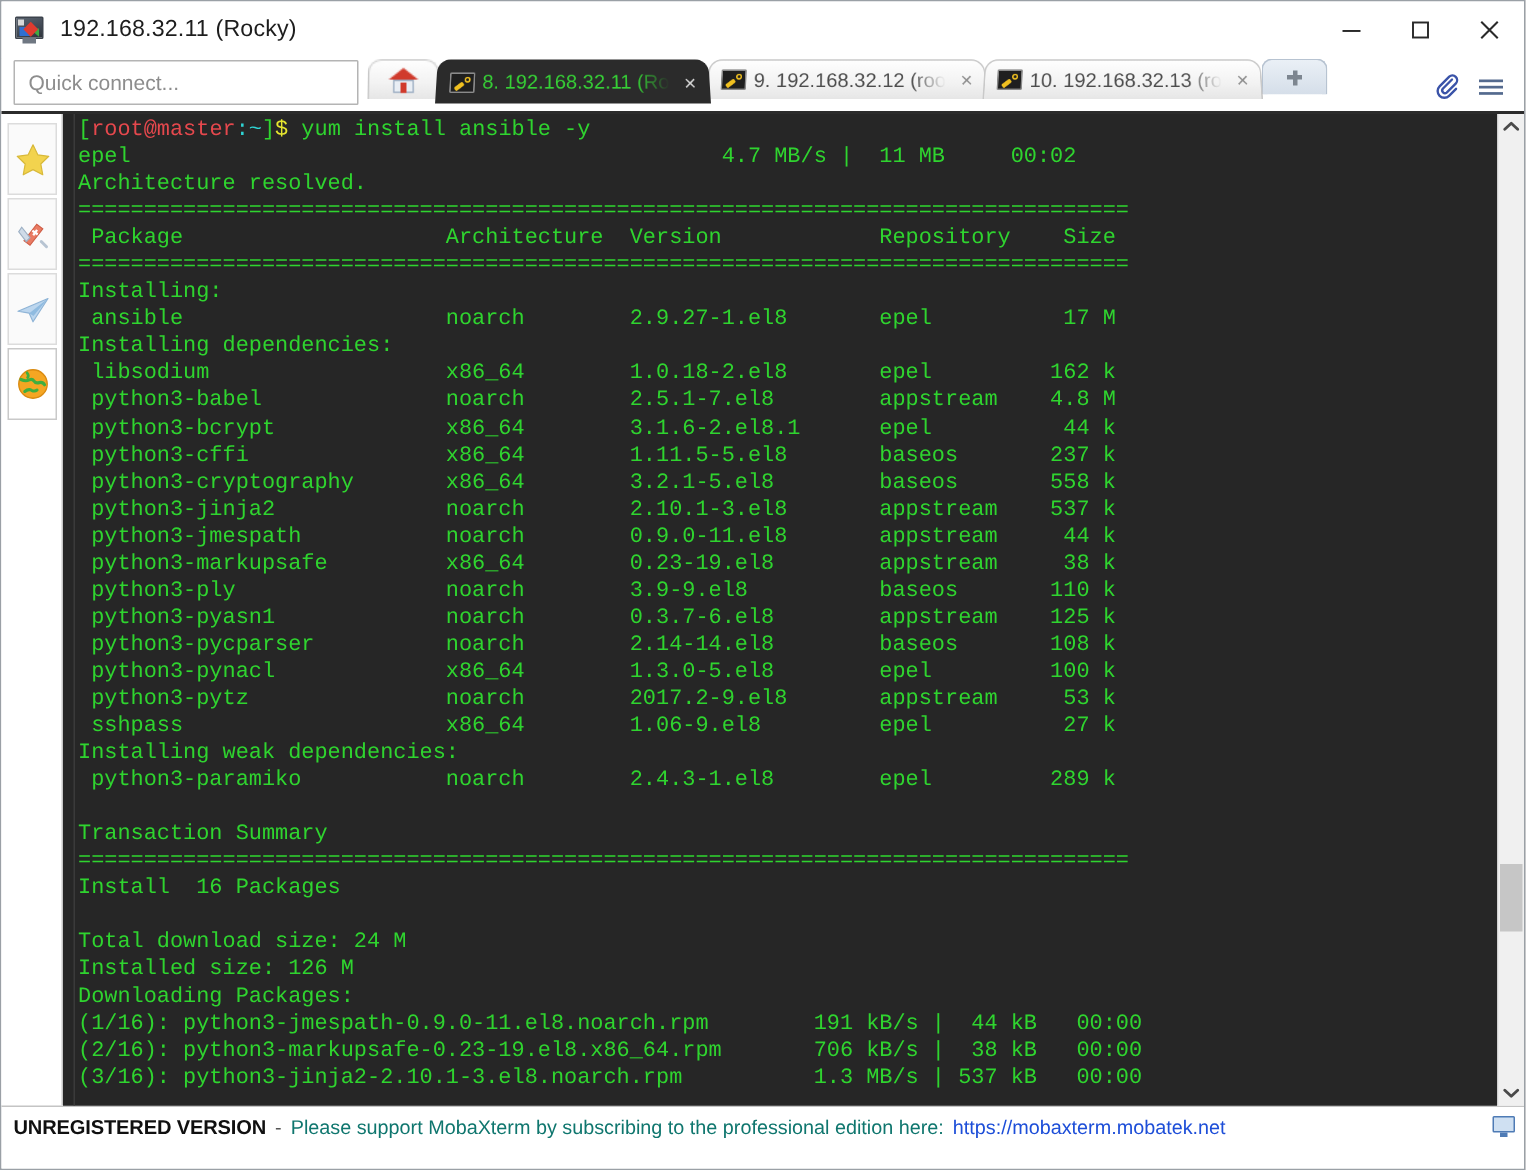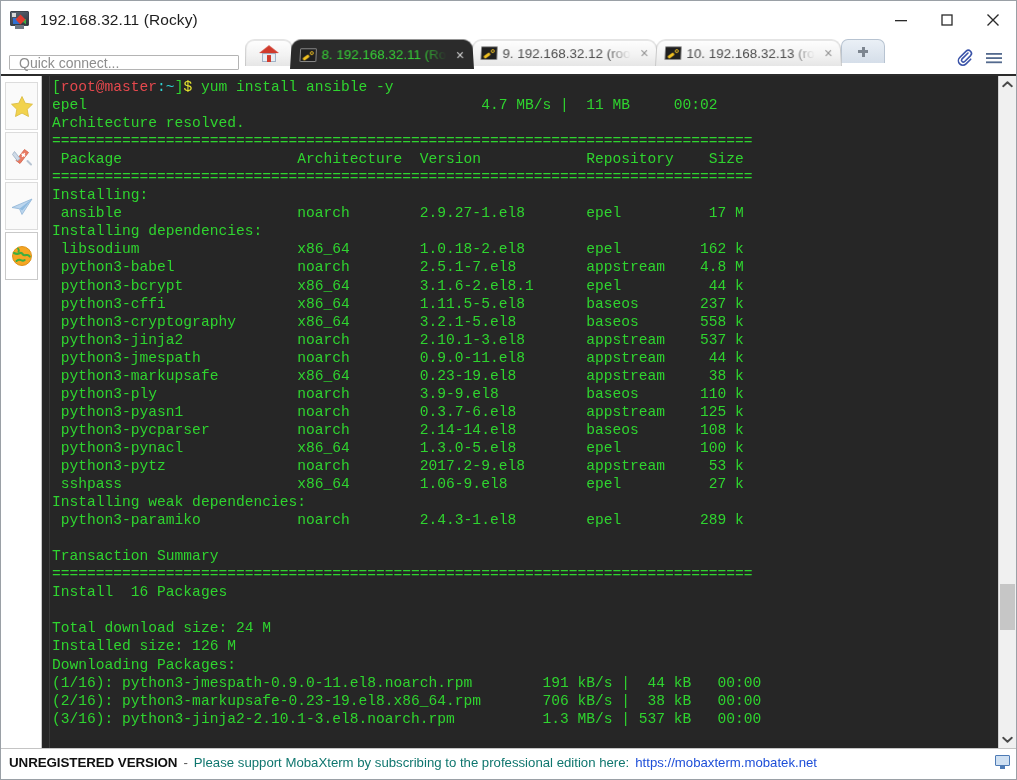--- a/index.html
+++ b/index.html
@@ -111,21 +111,21 @@
     position: relative;
   }
   .tabstrip-underline {
     position: absolute;
     left: 0; right: 0; bottom: 0;
     height: 2px;
     background: #2b2b2b;
   }
   .quick-connect {
     width: 230px;
-    height: 15px;
+    height: 30px;
     margin: 0 0 6px 8px;
     border: 1px solid #b4b4b4;
     background: #ffffff;
     box-sizing: border-box;
     display: flex;
     align-items: center;
     padding-left: 9px;
     font-size: 14px;
     color: #8d8d8d;
     flex: 0 0 auto;
@@ -375,21 +375,21 @@
   }
 
   
   .statusbar {
     height: 26px;
     min-height: 26px;
     background: #ffffff;
     border-top: 1px solid #c4c4c4;
     display: flex;
     align-items: center;
-    padding: 0 6px 4px 8px;
+    padding: 0 6px 15px 8px;
     gap: 6px;
     font-size: 13.2px;
     color: #202020;
     white-space: nowrap;
   }
   .status-unreg {
     font-weight: bold;
     font-size: 13.4px;
     color: #101010;
     letter-spacing: -0.1px;

